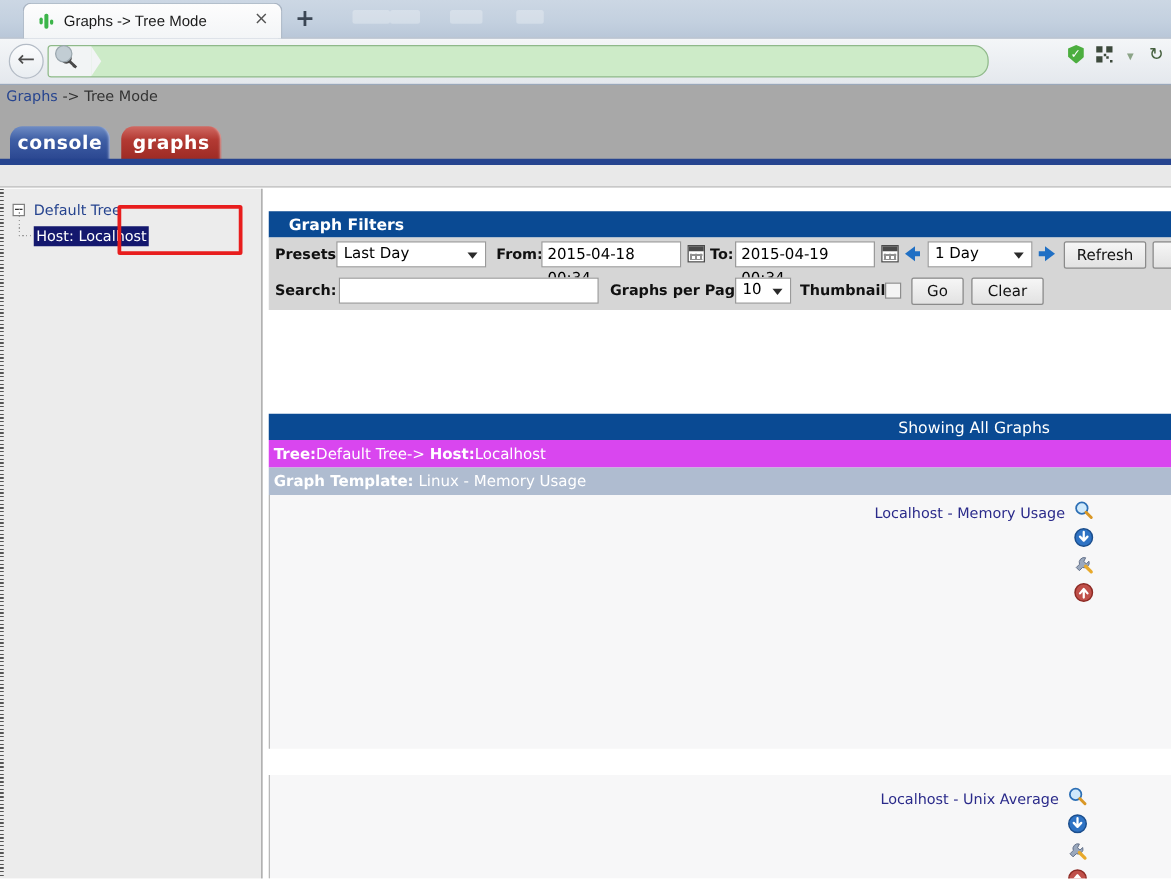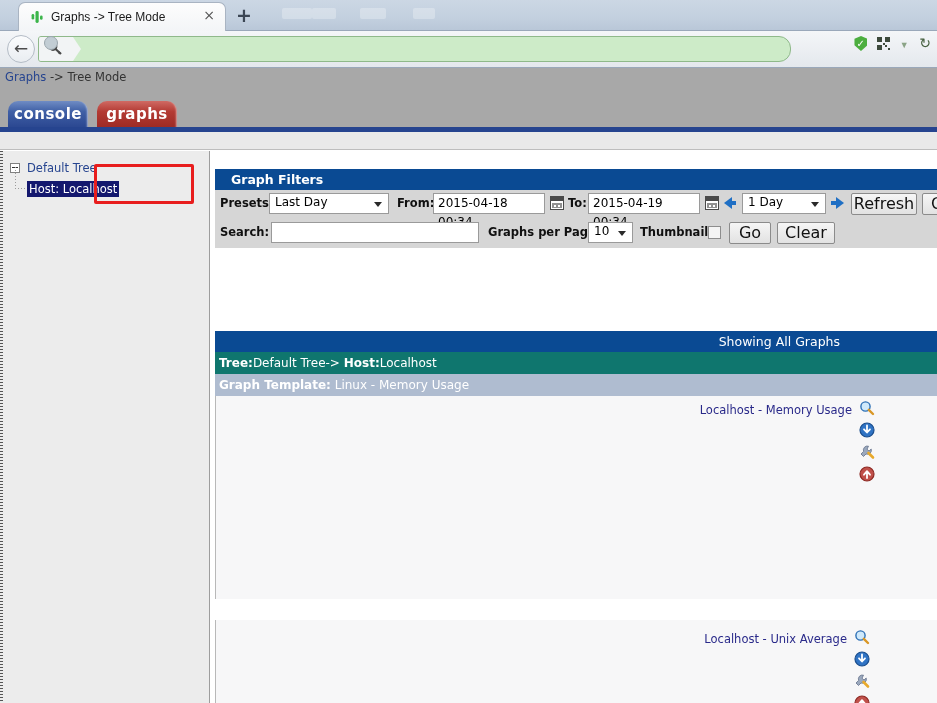--- a/index.html
+++ b/index.html
@@ -290,41 +290,41 @@
   }
   .arrow-l { border-right: 8px solid #1f6fc4; }
   .arrow-r { border-left: 8px solid #1f6fc4; }
   .arrow-stem {
     position: absolute; width: 5px; height: 4px; top: 4px; background: #1f6fc4;
   }
   .btn {
     position: absolute; height: 22px;
     background: linear-gradient(to bottom, #f6f6f6 0%, #e2e2e2 100%);
     border: 1px solid #8b8b8b; border-radius: 2px;
-    font-size: 16px; color: #111; line-height: 20px; text-align: center;
+    font-size: 12px; color: #111; line-height: 20px; text-align: center;
     box-sizing: border-box;
     font-family: "DejaVu Sans", sans-serif;
   }
   .checkbox {
     position: absolute; width: 13px; height: 13px;
     background: #f4f4f4; border: 1px solid #8d8d8d; box-sizing: border-box;
   }
 
   .showing-bar {
     position: absolute; left: 4px; top: 180px; width: 722px; height: 21px;
     background: #0a4a93;
   }
   .showing-text {
     position: absolute; right: 97px; top: 0;
     color: #ffffff; font-size: 12.5px; line-height: 21px;
     font-family: "DejaVu Sans", sans-serif; white-space: nowrap;
   }
   .tree-bar {
     position: absolute; left: 4px; top: 201px; width: 722px; height: 22px;
-    background: #0f766e; color: #ffffff;
+    background: #d946ef; color: #ffffff;
     font-size: 12px; line-height: 22px; padding-left: 4px;
     box-sizing: border-box; font-family: "DejaVu Sans", sans-serif;
   }
   .tree-bar b { font-weight: bold; }
   .gt-bar {
     position: absolute; left: 4px; width: 722px; height: 22px;
     background: #afbcd0; color: #ffffff;
     font-size: 12px; line-height: 22px; padding-left: 4px;
     box-sizing: border-box; font-family: "DejaVu Sans", sans-serif;
   }

